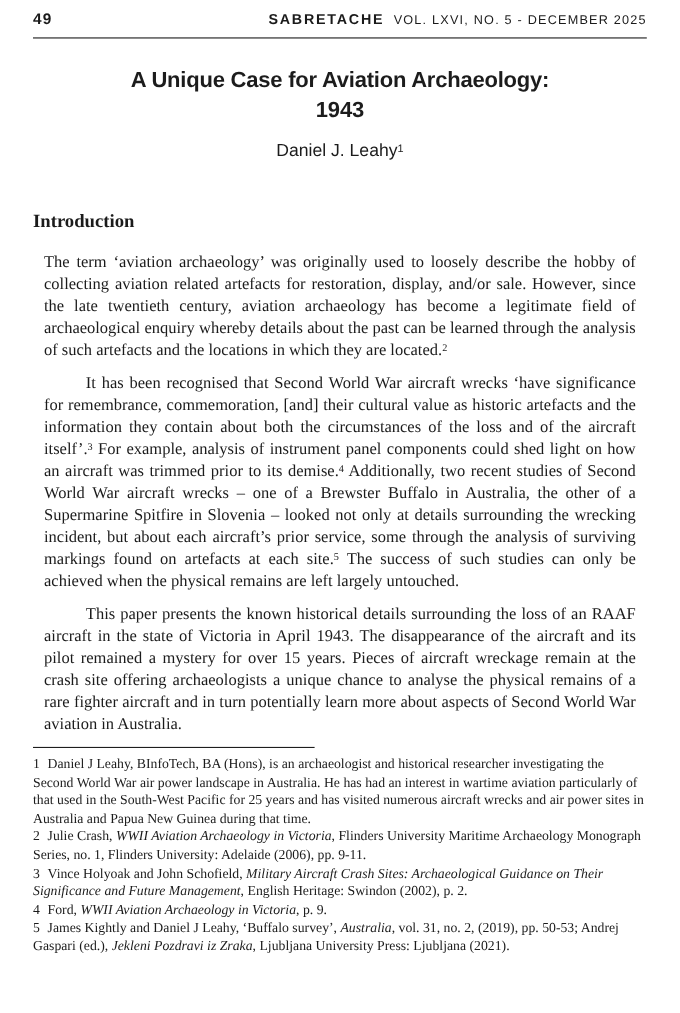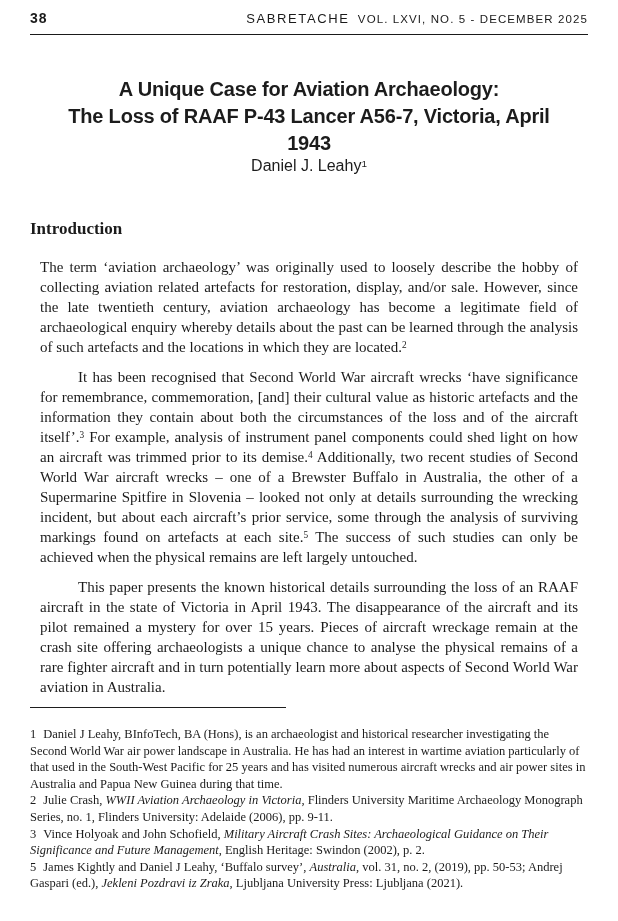--- a/index.html
+++ b/index.html
@@ -32,43 +32,44 @@
   }
   .page-num {
     font-size: 14px;
     font-weight: bold;
     letter-spacing: 1px;
     color: #1a1a1a;
   }
   .masthead { white-space: nowrap; }
   .journal-name {
     font-size: 13px;
-    font-weight: normal;
+    font-weight: bold;
     letter-spacing: 1.6px;
     color: #1a1a1a;
   }
   .issue-info {
     font-size: 11.5px;
     letter-spacing: 1.1px;
     color: #1a1a1a;
     padding-left: 4px;
   }
   
   .title {
-    margin: 41px 0 0 0;
+    margin: 25px 0 0 0;
     text-align: center;
     font-family: "Liberation Sans", sans-serif;
     font-size: 20px;
     line-height: 27px;
     font-weight: bold;
     letter-spacing: -0.2px;
     color: #1c1c1c;
   }
   .title-line { display: block; white-space: nowrap; }
   .author {
+    margin-top: 15px;
     text-align: center;
     font-family: "Liberation Sans", sans-serif;
     font-size: 16px;
     color: #1c1c1c;
   }
   
   .section-heading {
     margin: 44px 0 0 0;
     font-family: "Liberation Serif", serif;
     font-size: 17px;
@@ -92,46 +93,45 @@
     position: relative;
     top: -0.45em;
   }
   
   .fn-sep {
     margin-top: 9px;
     width: 256px;
     border-top: 1.4px solid #1e1e1e;
   }
   .footnotes {
-    margin-top: 18px;
+    margin-top: 6px;
     font-family: "Liberation Serif", serif;
     font-size: 12.5px;
     line-height: 16.6px;
     color: #1b1b1b;
     text-align: left;
   }
   .footnotes p.fn { margin: 0; }
   .fn-num { padding-right: 7px; }
 </style>
 </head>
 <body>
 
 <div class="page">
 
   <div class="header-row">
-    <span class="page-num">38</span>
+    <span class="page-num">49</span>
     <span class="masthead">
       <span class="journal-name">SABRETACHE</span>
       <span class="issue-info">VOL. LXVI, NO. 5 - DECEMBER 2025</span>
     </span>
   </div>
 
   <h1 class="title">
     <span class="title-line">A Unique Case for Aviation Archaeology:</span>
-    <span class="title-line">The Loss of RAAF P-43 Lancer A56-7, Victoria, April</span>
     <span class="title-line">1943</span>
   </h1>
 
   <div class="author">
     <span>Daniel J. Leahy</span><sup>1</sup>
   </div>
 
   <h2 class="section-heading">Introduction</h2>
 
   <div class="body-text" id="body-paragraphs">
@@ -139,16 +139,17 @@
       <p class="indent"><span>It has been recognised that Second World War aircraft wrecks ‘have significance for remembrance, commemoration, [and] their cultural value as historic artefacts and the information they contain about both the circumstances of the loss and of the aircraft itself’.</span><sup>3</sup><span> For example, analysis of instrument panel components could shed light on how an aircraft was trimmed prior to its demise.</span><sup>4</sup><span> Additionally, two recent studies of Second World War aircraft wrecks – one of a Brewster Buffalo in Australia, the other of a Supermarine Spitfire in Slovenia – looked not only at details surrounding the wrecking incident, but about each aircraft’s prior service, some through the analysis of surviving markings found on artefacts at each site.</span><sup>5</sup><span> The success of such studies can only be achieved when the physical remains are left largely untouched.</span></p>
       <p class="indent"><span>This paper presents the known historical details surrounding the loss of an RAAF aircraft in the state of Victoria in April 1943. The disappearance of the aircraft and its pilot remained a mystery for over 15 years. Pieces of aircraft wreckage remain at the crash site offering archaeologists a unique chance to analyse the physical remains of a rare fighter aircraft and in turn potentially learn more about aspects of Second World War aviation in Australia.</span></p>
     </div>
 
   <div class="fn-sep"></div>
 
   <div class="footnotes" id="footnotes">
       <p class="fn"><span class="fn-num">1</span><span>Daniel J Leahy, BInfoTech, BA (Hons), is an archaeologist and historical researcher investigating the Second World War air power landscape in Australia. He has had an interest in wartime aviation particularly of that used in the South-West Pacific for 25 years and has visited numerous aircraft wrecks and air power sites in Australia and Papua New Guinea during that time.</span></p>
       <p class="fn"><span class="fn-num">2</span><span>Julie Crash, </span><i>WWII Aviation Archaeology in Victoria</i><span>, Flinders University Maritime Archaeology Monograph Series, no. 1, Flinders University: Adelaide (2006), pp. 9-11.</span></p>
       <p class="fn"><span class="fn-num">3</span><span>Vince Holyoak and John Schofield, </span><i>Military Aircraft Crash Sites: Archaeological Guidance on Their Significance and Future Management</i><span>, English Heritage: Swindon (2002), p. 2.</span></p>
+      <p class="fn"><span class="fn-num">4</span><span>Ford, </span><i>WWII Aviation Archaeology in Victoria</i><span>, p. 9.</span></p>
       <p class="fn"><span class="fn-num">5</span><span>James Kightly and Daniel J Leahy, ‘Buffalo survey’, </span><i>Australia</i><span>, vol. 31, no. 2, (2019), pp. 50-53; Andrej Gaspari (ed.), </span><i>Jekleni Pozdravi iz Zraka</i><span>, Ljubljana University Press: Ljubljana (2021).</span></p>
     </div>
 
 </div>
 
 </body></html>

